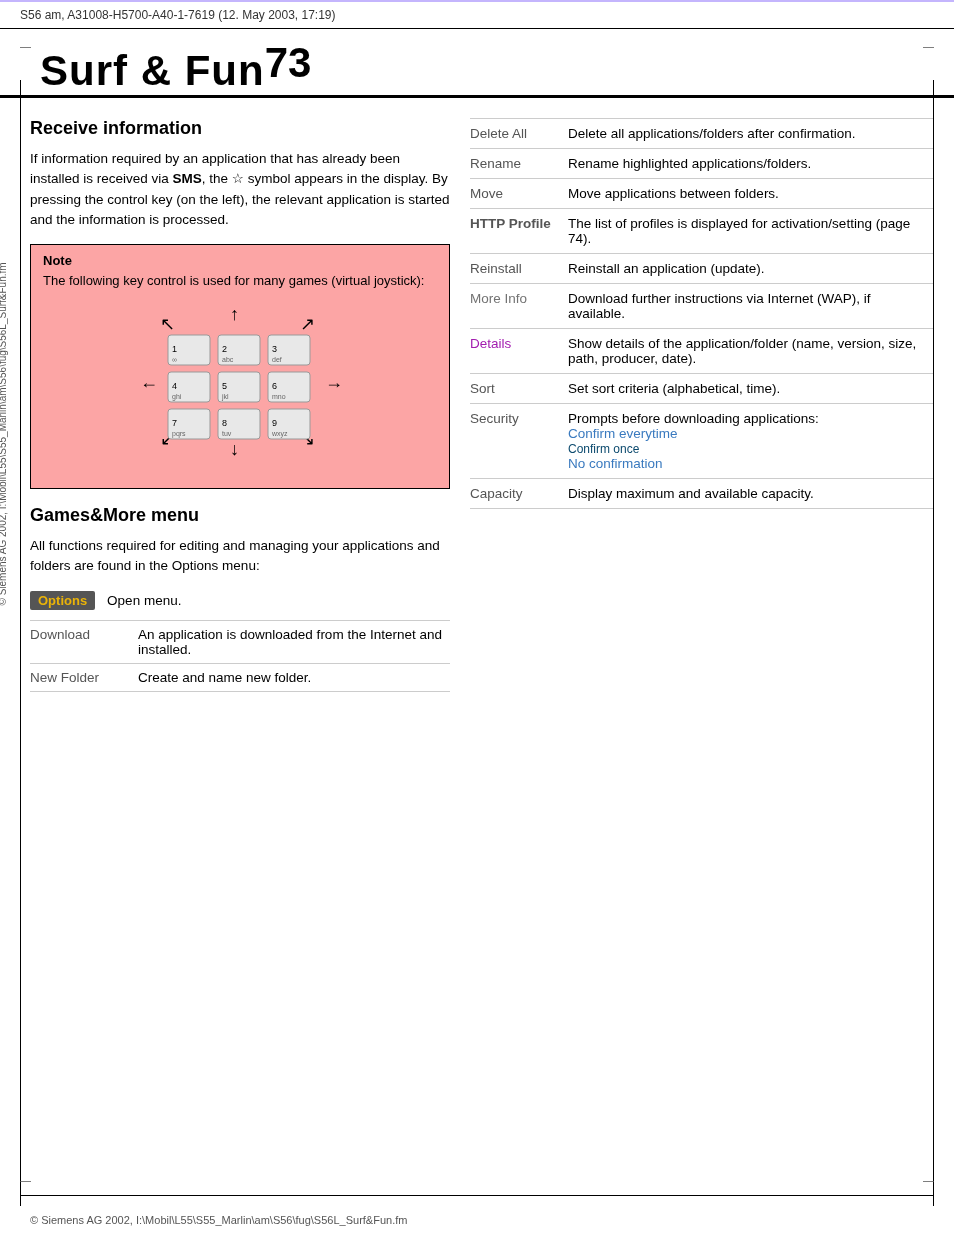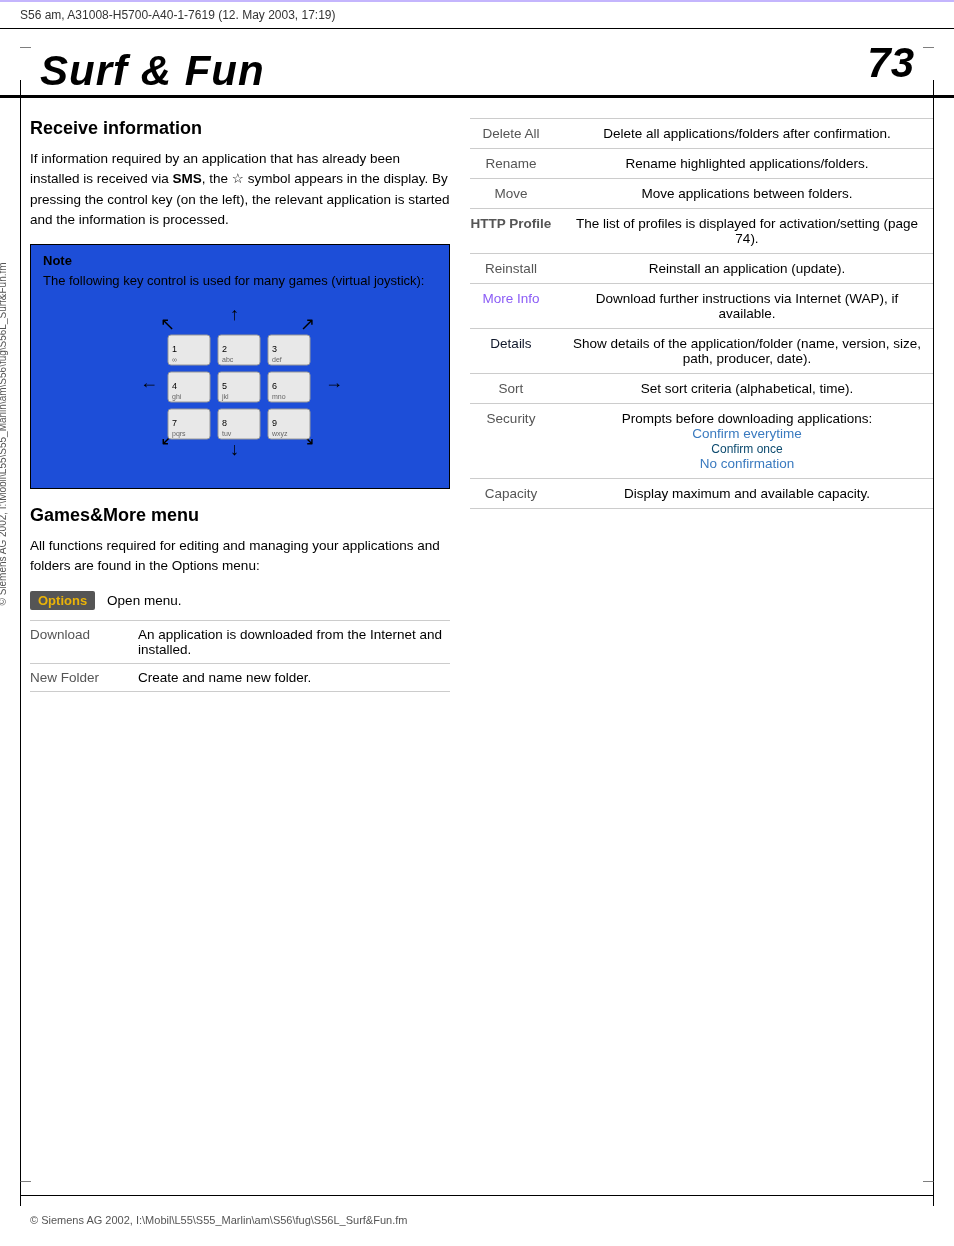--- a/index.html
+++ b/index.html
@@ -17,26 +17,24 @@
     .header-bar {
       border-top: 2px solid #c4b5fd;
       border-bottom: 1px solid #000;
       padding: 6px 20px;
       font-size: 12px;
       color: #333;
     }
 
     .page-title-area {
       display: flex;
-      justify-content: space-between;
       align-items: flex-end;
       padding: 10px 40px 0 40px;
       border-bottom: 3px solid #000;
       margin-bottom: 20px;
-      font-style: italic;
     }
 
     .page-title {
       font-size: 42px;
       font-weight: bold;
       letter-spacing: 1px;
     }
 
     .page-number {
       font-size: 42px;
@@ -50,40 +48,39 @@
       padding: 0 20px 0 30px;
     }
 
     .left-column {
       flex: 0 0 420px;
       max-width: 420px;
     }
 
     .right-column {
       flex: 1;
-      text-align: center;
     }
 
     .section-title {
       font-size: 18px;
       font-weight: bold;
       margin-bottom: 10px;
     }
 
     .body-text {
       font-size: 13.5px;
       line-height: 1.5;
       margin-bottom: 14px;
     }
 
     .note-box {
       border: 1px solid #000;
       padding: 8px 12px;
       margin-bottom: 0;
-      background: #1d4ed8;
+      background: #fca5a5;
     }
 
     .note-title {
       font-weight: bold;
       font-size: 13px;
       margin-bottom: 4px;
     }
 
     .note-text {
       font-size: 13px;
@@ -378,25 +375,25 @@
     </tr>
           <tr>
       <td style="color:#555; font-weight:bold;">HTTP Profile</td>
       <td>The list of profiles is displayed for activation/setting (page 74).</td>
     </tr>
           <tr>
       <td style="color:#555; ">Reinstall</td>
       <td>Reinstall an application (update).</td>
     </tr>
           <tr>
-      <td style="color:#8b5cf6; ">More Info</td>
+      <td style="color:#737373; ">More Info</td>
       <td>Download further instructions via Internet (WAP), if available.</td>
     </tr>
           <tr>
-      <td style="color:#0f172a; ">Details</td>
+      <td style="color:#a21caf; ">Details</td>
       <td>Show details of the application/folder (name, version, size, path, producer, date).</td>
     </tr>
           <tr>
       <td style="color:#555; ">Sort</td>
       <td>Set sort criteria (alphabetical, time).</td>
     </tr>
           <tr>
       <td style="color:#555; ">Security</td>
       <td>Prompts before downloading applications:<br><span style="color:#3a7abf; font-size:13.5px;">Confirm everytime</span><br><span style="color:#0c4a6e; font-size:12px;">Confirm once</span><br><span style="color:#3a7abf; font-size:13.5px;">No confirmation</span><br></td>
     </tr>

